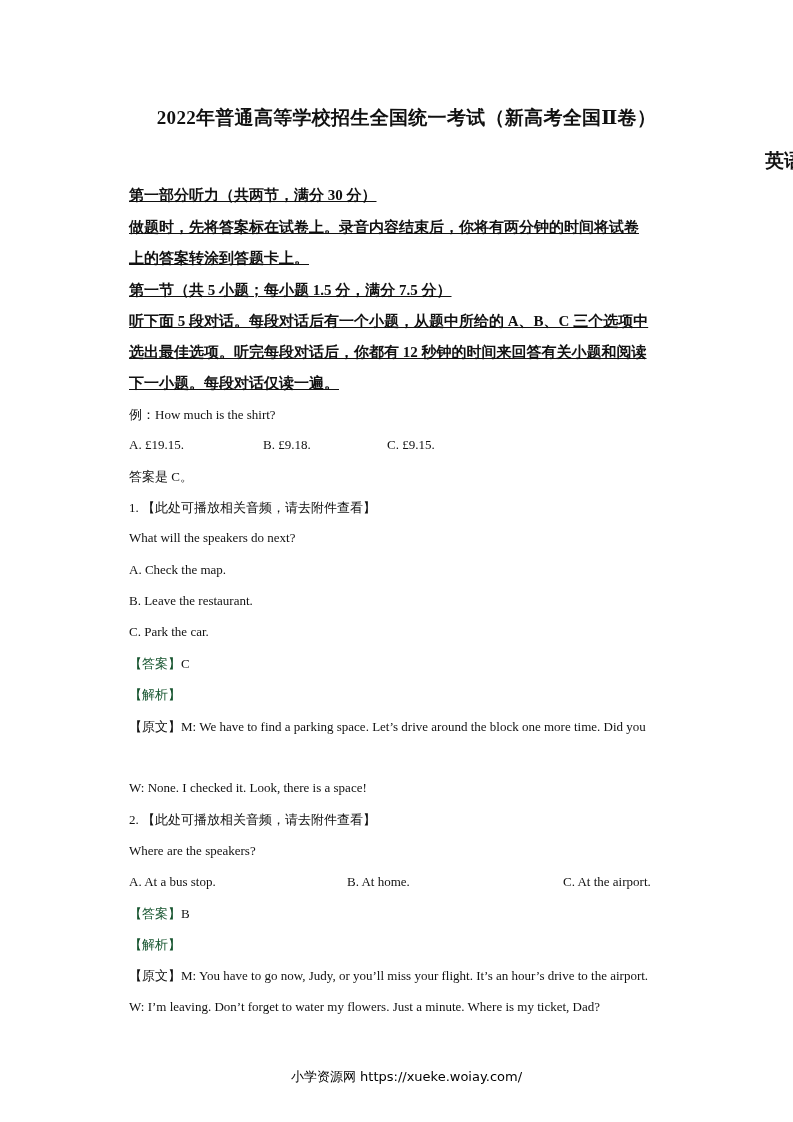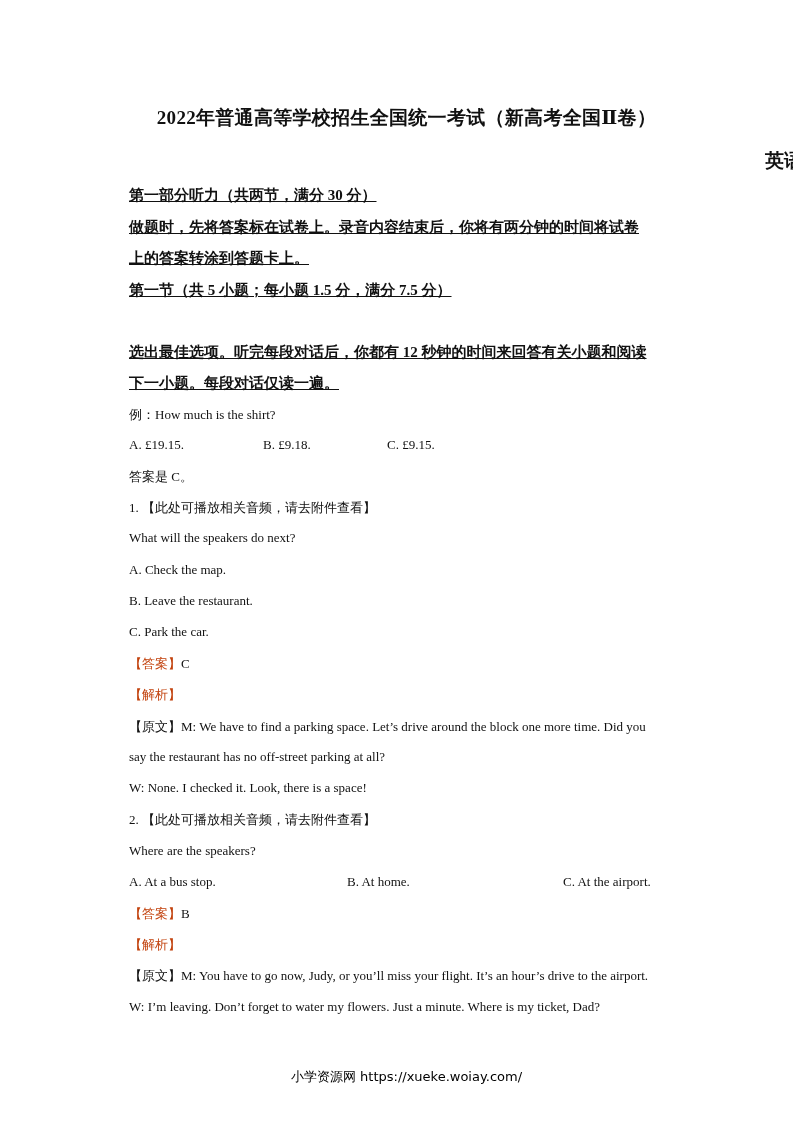--- a/index.html
+++ b/index.html
@@ -5,37 +5,38 @@
   html, body { margin: 0; padding: 0; background: #ffffff; }
   body { width: 793px; height: 1122px; position: relative; overflow: hidden;
          font-family: "Liberation Serif", "DejaVu Serif", serif; color: #111; }
   .page { position: absolute; left: 10px; top: 0; width: 793px; height: 1122px; }
   .title { position: absolute; left: 0; width: 793px; text-align: center; font-weight: bold;
            font-size: 19px; top: 105px; letter-spacing: 0.3px; }
   .subtitle { position: absolute; left: 0; width: 793px; text-align: right; font-weight: bold;
               font-size: 19px; top: 148px; }
   .line { position: absolute; left: 119px; white-space: nowrap; font-size: 13px; }
   .bold { font-weight: bold; font-size: 15px; text-decoration: underline; }
-  .blue { color: #c2410c; }
+  .blue { color: #14532d; }
   .opt { position: absolute; white-space: nowrap; font-size: 13px; }
   .footer { position: absolute; top: 1068px; left: 0; width: 793px; text-align: center;
             font-family: "DejaVu Sans", sans-serif; font-size: 13px; color: #000000; }
 </style>
 </head>
 <body>
 
 <div class="page">
 
   <div class="title">2022年普通高等学校招生全国统一考试（新高考全国Ⅱ卷）</div>
   <div class="subtitle">英语</div>
 
   <div class="line bold" style="top:186px">第一部分听力（共两节，满分 30 分）</div>
   <div class="line bold" style="top:218px">做题时，先将答案标在试卷上。录音内容结束后，你将有两分钟的时间将试卷</div>
   <div class="line bold" style="top:249px">上的答案转涂到答题卡上。</div>
   <div class="line bold" style="top:281px">第一节（共 5 小题；每小题 1.5 分，满分 7.5 分）</div>
+  <div class="line bold" style="top:312px">听下面 5 段对话。每段对话后有一个小题，从题中所给的 A、B、C 三个选项中</div>
   <div class="line bold" style="top:343px">选出最佳选项。听完每段对话后，你都有 12 秒钟的时间来回答有关小题和阅读</div>
   <div class="line bold" style="top:374px">下一小题。每段对话仅读一遍。</div>
 
   <div class="line" style="top:406px">例：How much is the shirt?</div>
   <div class="opt" style="top:437px; left:119px">A.  £19.15.</div>
   <div class="opt" style="top:437px; left:253px">B.  £9.18.</div>
   <div class="opt" style="top:437px; left:377px">C.  £9.15.</div>
   <div class="line" style="top:468px">答案是 C。</div>
 
   <div class="line" style="top:499px">1. 【此处可播放相关音频，请去附件查看】</div>
@@ -43,21 +44,20 @@
   <div class="line" style="top:562px">A. Check the map.</div>
   <div class="line" style="top:593px">B. Leave the restaurant.</div>
   <div class="line" style="top:624px">C. Park the car.</div>
   <div class="line" style="top:655px">
     <span class="blue">【答案】</span><span>C</span>
   </div>
   <div class="line blue" style="top:686px">【解析】</div>
   <div class="line" style="top:718px">
     <span>【原文】</span><span>M: We have to find a parking space. Let’s drive around the block one more time. Did you</span>
   </div>
-  <div class="line" style="top:749px">say the restaurant has no off-street parking at all?</div>
   <div class="line" style="top:780px">W: None. I checked it. Look, there is a space!</div>
 
   <div class="line" style="top:811px">2. 【此处可播放相关音频，请去附件查看】</div>
   <div class="line" style="top:843px">Where are the speakers?</div>
   <div class="opt" style="top:874px; left:119px">A. At a bus stop.</div>
   <div class="opt" style="top:874px; left:337px">B. At home.</div>
   <div class="opt" style="top:874px; left:553px">C. At the airport.</div>
   <div class="line" style="top:905px">
     <span class="blue">【答案】</span><span>B</span>
   </div>

